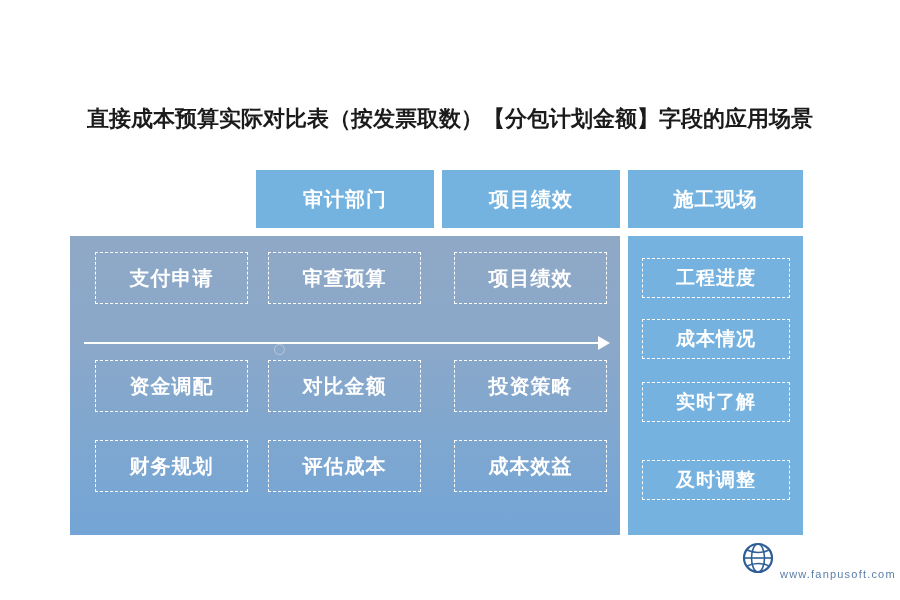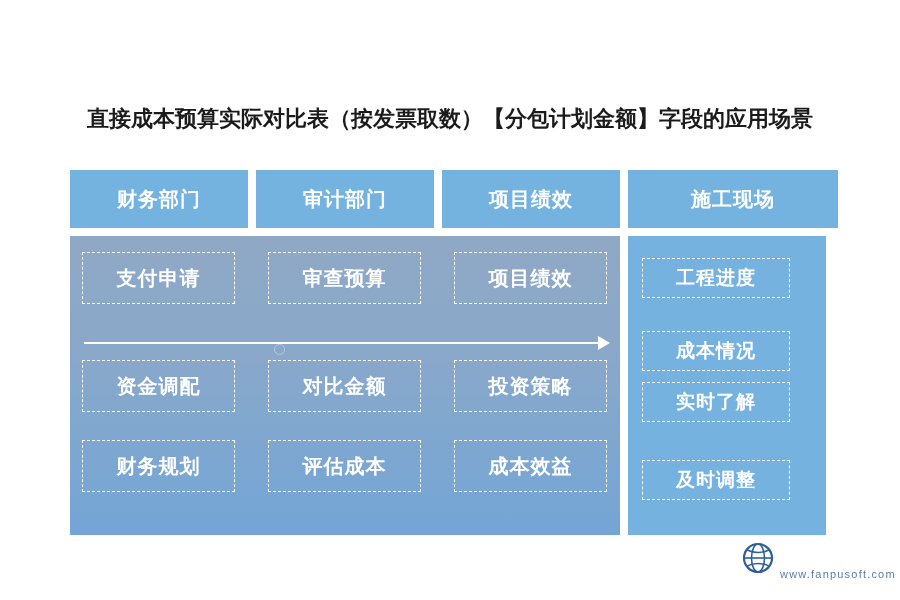--- a/index.html
+++ b/index.html
@@ -61,58 +61,57 @@
     font-weight: bold;
     font-size: 20px;
     display: flex;
     align-items: center;
     justify-content: center;
     letter-spacing: 1px;
   }
   .hdr0 { left: 0px;   width: 178px; }
   .hdr1 { left: 186px; width: 178px; }
   .hdr2 { left: 372px; width: 178px; }
-  .hdr3 { left: 558px; width: 210px; }
+  .hdr3 { left: 558px; width: 175px; }
 
   
   .left-panel {
     position: absolute;
     left: 0;
     top: 66px;
     width: 550px;
     height: 299px;
     background: linear-gradient(to bottom, #8fa8c6 0%, #8ba8c9 35%, #7ea7d0 70%, #74a5d6 100%);
   }
   
   .right-panel {
     position: absolute;
     left: 558px;
     top: 66px;
     width: 175px;
     height: 299px;
     background: #75b2df;
-    padding-left: 23px;
   }
 
   
   .cell {
     position: absolute;
     border: 1.5px dashed #ffffff;
     color: #ffffff;
     font-family: "Liberation Serif", serif;
     font-weight: bold;
     font-size: 20px;
     display: flex;
     align-items: center;
     justify-content: center;
     letter-spacing: 1px;
     box-sizing: border-box;
   }
   .c-w { width: 153px; height: 52px; }
-  .col0 { left: 12px; }
+  .col0 { left: 25px; }
   .col1 { left: 198px; }
   .col2 { left: 384px; }
   .row0 { top: 16px; }
   .row1 { top: 124px; text-align: center; }
   .row2 { top: 204px; }
 
   
   .rcell {
     position: absolute;
     left: 14px;
@@ -123,21 +122,21 @@
     font-family: "Liberation Serif", serif;
     font-weight: bold;
     font-size: 19px;
     display: flex;
     align-items: center;
     justify-content: center;
     letter-spacing: 1px;
     box-sizing: border-box;
   }
   .r0 { top: 22px; }
-  .r1 { top: 95px; }
+  .r1 { top: 83px; }
   .r2 { top: 146px; }
   .r3 { top: 224px; }
 
   
   .arrow {
     position: absolute;
     left: 14px;
     top: 100px;
     width: 526px;
     height: 14px;
@@ -213,21 +212,20 @@
 </head>
 <body>
 
 <div class="page">
 
   <div class="title">直接成本预算实际对比表（按发票取数）【分包计划金额】字段的应用场景</div>
 
   <div class="diagram">
 
     <div class="header-row">
-      <div class="hdr hdr0">财务部门</div>
       <div class="hdr hdr1">审计部门</div>
       <div class="hdr hdr2">项目绩效</div>
       <div class="hdr hdr3">施工现场</div>
     </div>
 
     <div class="left-panel">
 
       <div class="cell c-w col0 row0">支付申请</div>
       <div class="cell c-w col2 row0">项目绩效</div>
       <div class="cell c-w col1 row0">审查预算</div>

